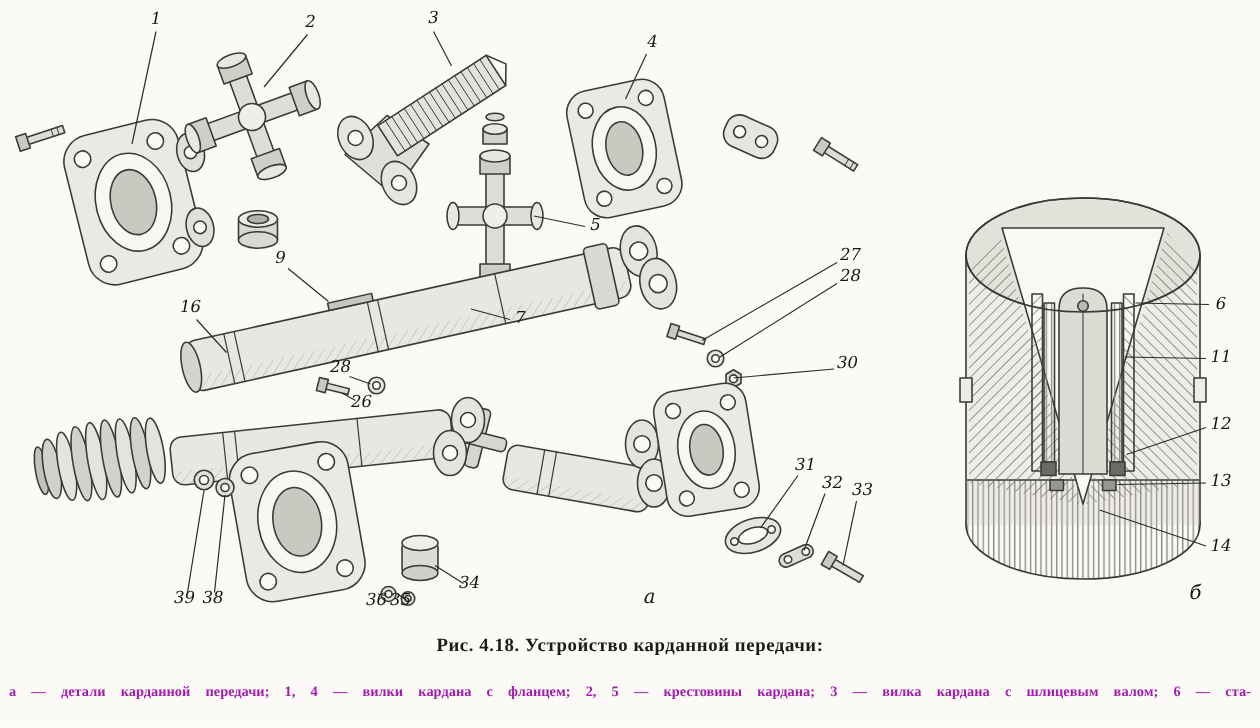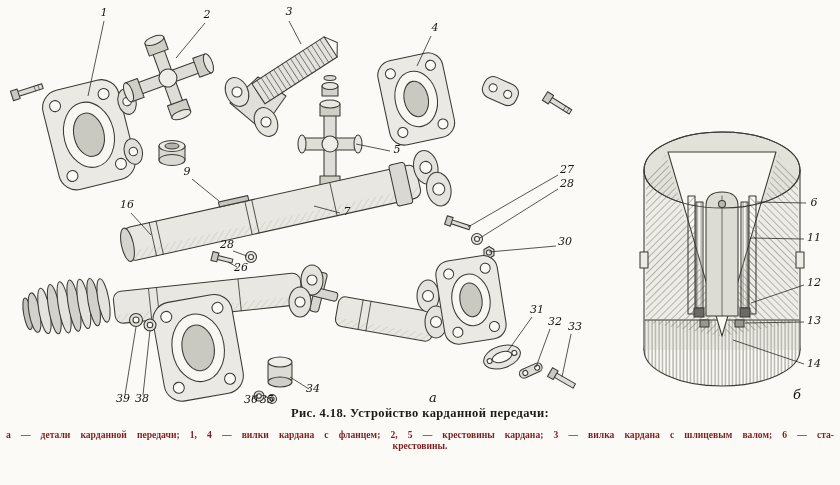--- a/index.html
+++ b/index.html
@@ -1,22 +1,22 @@
 <!DOCTYPE html>
 <html><head>
 <meta charset="utf-8">
 <style>
   html,body{margin:0;padding:0;background:#ffffff;}
   .page{position:relative;width:840px;height:485px;background:#fbfaf6;overflow:hidden;
         font-family:"Liberation Serif",serif;}
   .art{display:block;}
   .caption{padding:0 6px;}
   .cap-title{text-align:center;font:700 12.5px "Liberation Serif",serif;letter-spacing:.4px;
-             color:#1c1b18;margin-top:1px;}
-  .legend{margin-top:8px;color:#7f1d1d;}
+             color:#1c1b18;margin-top:18px;}
+  .legend{margin-top:18px;color:#a21caf;}
   .lg{font:700 9.6px "Liberation Serif",serif;line-height:11.4px;}
   .j{text-align:justify;text-align-last:justify;}
   .c{text-align:center;}
 </style>
 </head>
 <body>
 
 <div class="page">
 
 <svg class="art" viewBox="0 0 840 405" width="840" height="405" xmlns="http://www.w3.org/2000/svg">
@@ -338,17 +338,16 @@
 
     <text x="433" y="402" font-size="13">а</text>
     <text x="797" y="399" font-size="13">б</text>
   </g>
 </svg>
 
 <div class="caption">
   <div class="cap-title">Рис. 4.18. Устройство карданной передачи:</div>
   <div class="legend">
     <div class="lg j">а — детали карданной передачи; 1, 4 — вилки кардана с фланцем; 2, 5 — крестовины кардана; 3 — вилка кардана с шлицевым валом; 6 — ста-</div>
-    <div class="lg c">крестовины.</div>
   </div>
 </div>
 
 </div>
 
 </body></html>

